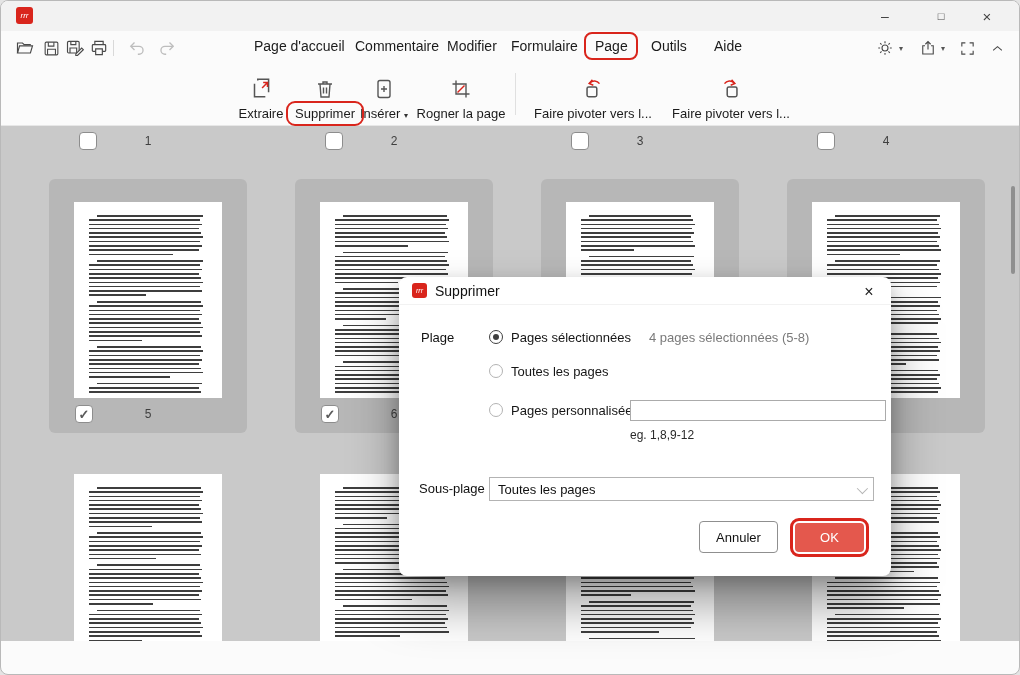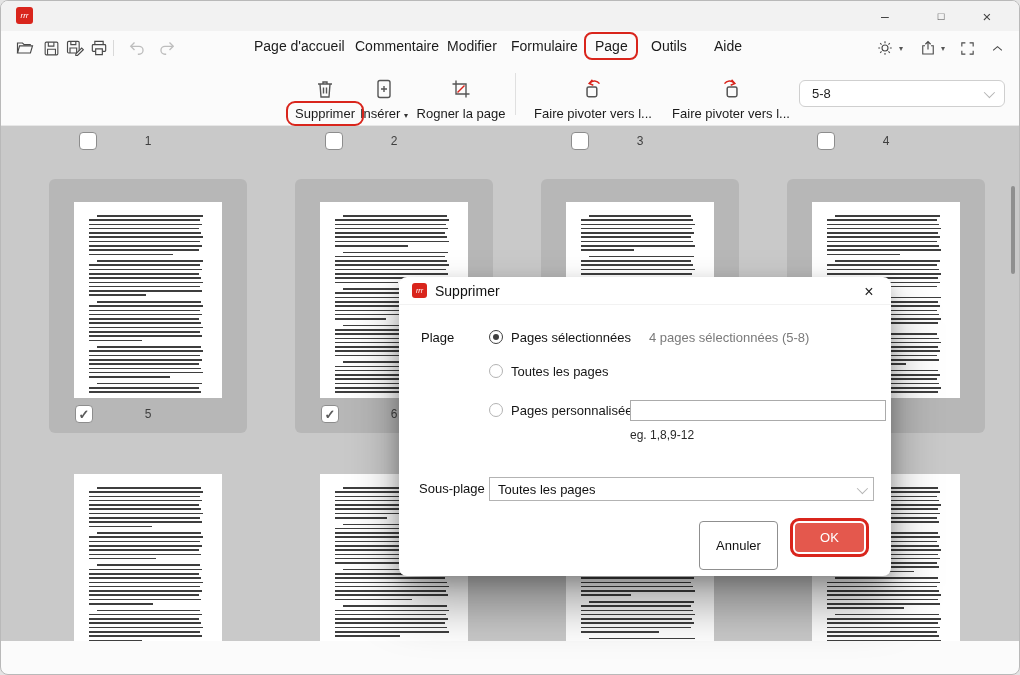--- a/index.html
+++ b/index.html
@@ -66,21 +66,21 @@
   .radio.sel::after { content:""; position:absolute; left:2.5px; top:2.5px; width:6.5px; height:6.5px;
                       border-radius:50%; background:#3f3f3f; }
   .radio-label { position:absolute; font-size:13px; color:#161616; white-space:nowrap; }
   .dlg-note { position:absolute; font-size:13px; color:#7a7a7a; white-space:nowrap; }
   .dlg-input { position:absolute; left:231px; top:123px; width:256px; height:21px; border:1px solid #ababab;
                background:#fff; font-size:12px; padding:0 5px; }
   .dlg-hint { position:absolute; left:231px; top:151px; font-size:12px; color:#2a2a2a; }
   .dlg-select { position:absolute; left:90px; top:200px; width:385px; height:24px; border:1px solid #b3b3b3;
                 background:#fff; font-size:13px; color:#111; display:flex; align-items:center; padding:0 8px; }
   .dlg-select .chev { margin-left:auto; }
-  .btn-cancel { position:absolute; left:300px; top:244px; width:79px; height:49px; background:#fff;
+  .btn-cancel { position:absolute; left:300px; top:244px; width:79px; height:32px; background:#fff;
                 border:1px solid #8f8f8f; border-radius:4px; font-size:13px; color:#111;
                 display:flex; align-items:center; justify-content:center; }
   .btn-ok { position:absolute; left:396px; top:246px; width:69px; height:29px; background:#e4584d;
             border:none; border-radius:4px; font-size:13px; color:#fff;
             display:flex; align-items:center; justify-content:center; }
   .ok-hl { position:absolute; left:391px; top:241px; width:79px; height:39px; border:3px solid #d9251c;
            border-radius:9px; z-index:61; }
 
   
   .statusbar { position:absolute; left:0; right:0; bottom:0; height:33px; background:#fcfcfc;
@@ -178,20 +178,30 @@
         </svg>
     </div>
     <div class="tr-icon" style="left:984px">
       <svg width="15" height="15" viewBox="0 0 24 24" fill="none" stroke="#4a4a4a" stroke-width="1.7">
         <path d="M5 15l7-6 7 6"></path>
         </svg>
     </div>
   </div>
 
   <div class="row2">
+    <div class="tool" style="left:228px;width:64px">
+      <div class="ticon">
+        <svg width="26" height="26" viewBox="0 0 24 24" fill="none" stroke="#555" stroke-width="1.4">
+          <path d="M6 8v12h10"></path>
+            <path d="M9 5v-1h10v12"></path>
+          <path d="M13 12l5-5M18 11V7h-4" stroke="#d9251c"></path>
+          </svg>
+      </div>
+      <span class="tlabel">Extraire</span>
+    </div>
     <div class="tool" style="left:283px;width:82px">
       <div class="ticon">
         <svg width="24" height="24" viewBox="0 0 24 24" fill="none" stroke="#555" stroke-width="1.4">
           <path d="M5 7h14M10 7V5h4v2"></path>
             <path d="M7 7l1 13h8l1-13"></path>
             <path d="M10.5 10.5v6M13.5 10.5v6"></path>
           </svg>
       </div>
       <span class="tlabel">Supprimer
         <span class="supprimer-hl"></span>
@@ -230,24 +240,20 @@
     </div>
     <div class="tool" style="left:660px;width:140px">
       <div class="ticon">
         <svg width="26" height="26" viewBox="0 0 24 24" fill="none" stroke="#555" stroke-width="1.4">
           <rect x="8.5" y="11" width="9" height="9" rx="1.5"></rect>
           <path d="M15 7.5c-2.5-3-7-2.5-9 .5" stroke="#d9251c"></path>
           <path d="M12.5 4.5 15.5 7.8l-3.8 1.6" stroke="#d9251c" fill="none"></path>
           </svg>
       </div>
       <span class="tlabel">Faire pivoter vers l...</span>
-    </div>
-    <div class="range-box">
-      <span>5-8</span>
-      <span class="chev"><span class="chevron"></span></span>
     </div>
   </div>
 
   <div class="content">
     <div id="thumbs">
         <div class="cb" style="left:78px;top:6px"></div>
         <div class="pg-num" style="left:48px;top:8px">1</div>
         <div class="cb" style="left:324px;top:6px"></div>
         <div class="pg-num" style="left:294px;top:8px">2</div>
         <div class="cb" style="left:570px;top:6px"></div>

